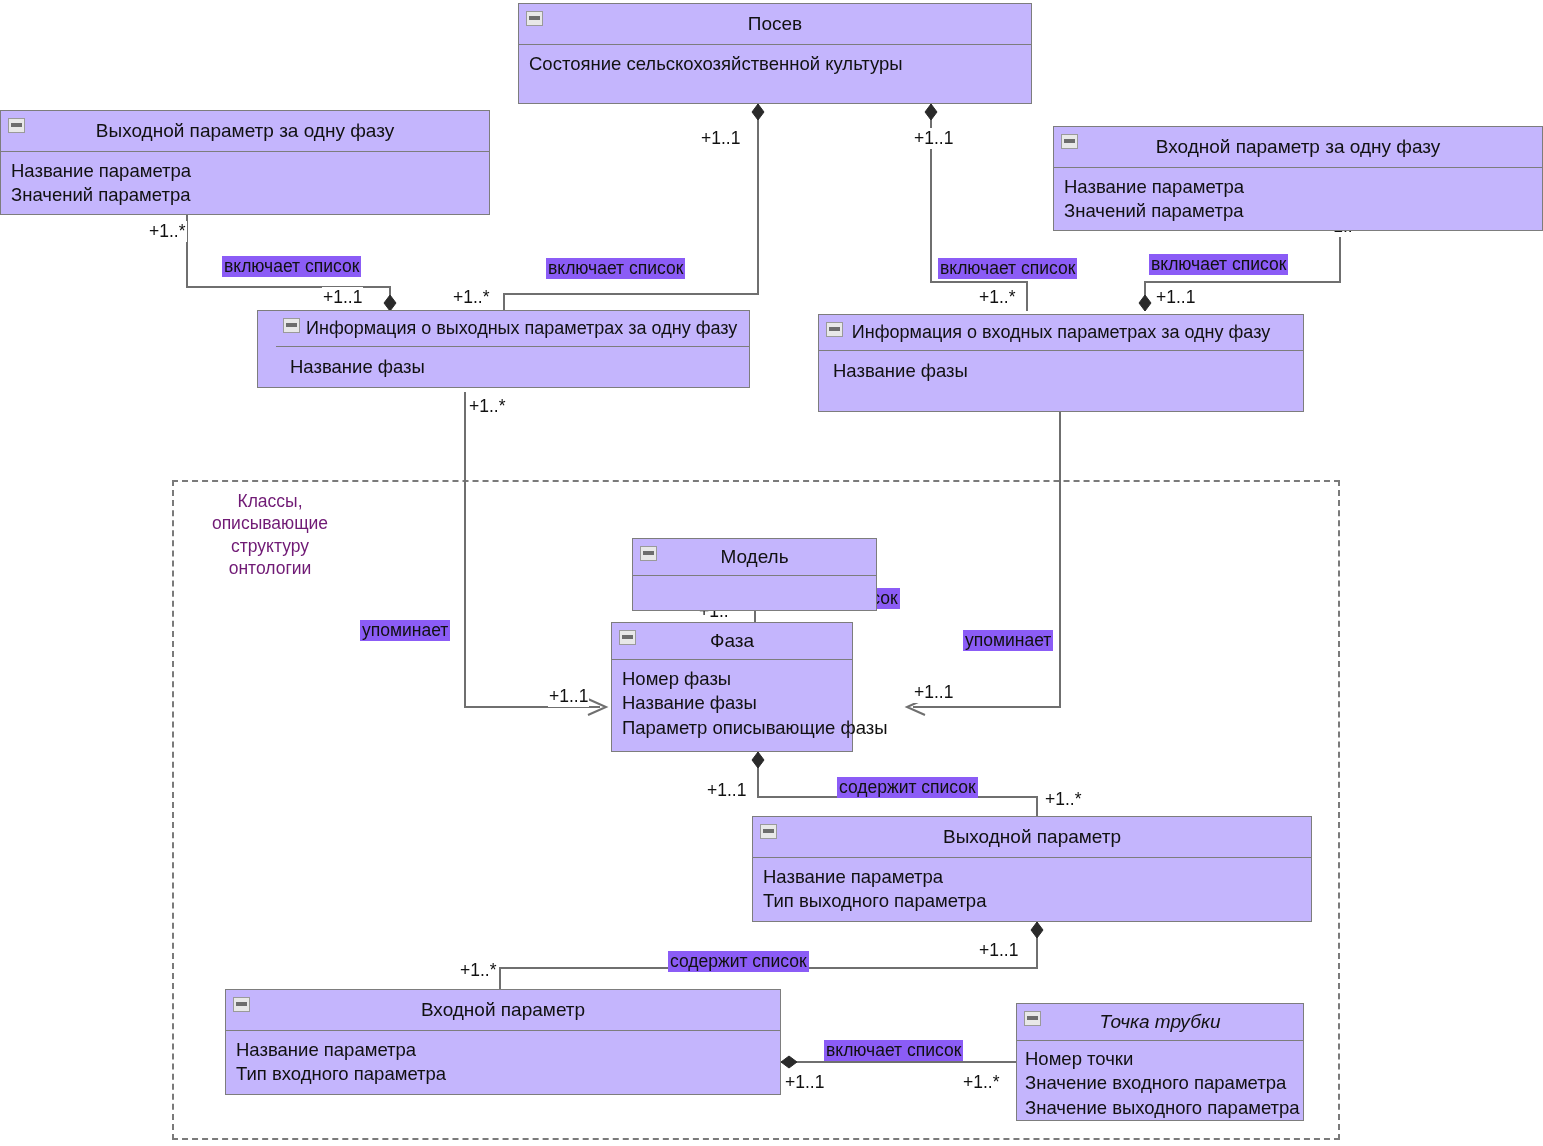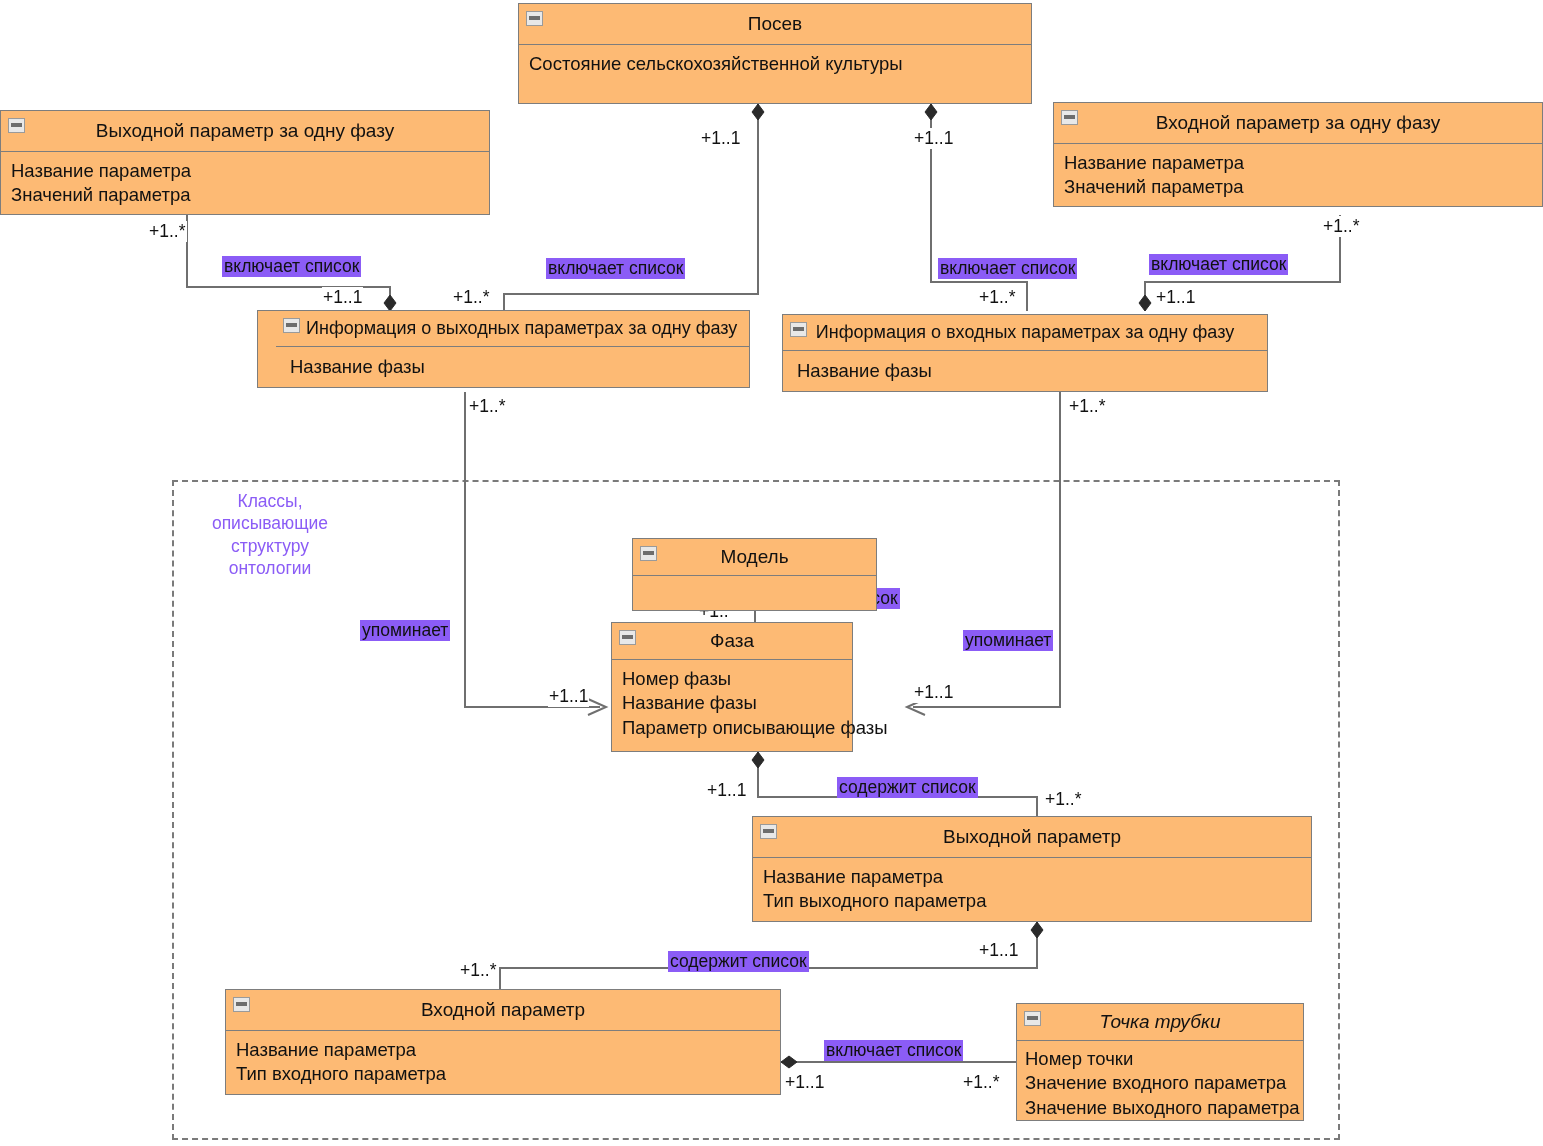--- a/index.html
+++ b/index.html
@@ -14,21 +14,21 @@
     position: relative;
     width: 1543px;
     height: 1146px;
     background: #ffffff;
     overflow: hidden;
   }
   
   .uml-class {
     position: absolute;
     box-sizing: border-box;
-    background: #fdba74;
+    background: #c4b5fd;
     border: 1.5px solid #7d7d7d;
     z-index: 5;
   }
   .uml-header {
     position: relative;
     box-sizing: border-box;
     border-bottom: 1.5px solid #7d7d7d;
     text-align: center;
     font-size: 19px;
     color: #111111;
@@ -74,21 +74,21 @@
   .group-frame {
     position: absolute;
     box-sizing: border-box;
     border: 2px dashed #7a7a7a;
     background: transparent;
     z-index: 1;
   }
   .group-label {
     position: absolute;
     font-size: 17.5px;
-    color: #8b5cf6;
+    color: #701a75;
     line-height: 1.28;
     text-align: center;
     z-index: 2;
     white-space: pre-line;
   }
 
   
   .edge-layer {
     position: absolute;
     left: 0;
@@ -253,42 +253,42 @@
     <div class="uml-header">
       <span class="uml-icon"></span>
       <span>Выходной параметр за одну фазу</span>
     </div>
     <div class="uml-attrs">
       <div>Название параметра</div>
       <div>Значений параметра</div>
     </div>
   </div>
 
-  <div class="uml-class" style="left:1053px; top:102px; width:490px; height:105px;">
+  <div class="uml-class" style="left:1053px; top:126px; width:490px; height:105px;">
     <div class="uml-header">
       <span class="uml-icon"></span>
       <span>Входной параметр за одну фазу</span>
     </div>
     <div class="uml-attrs">
       <div>Название параметра</div>
       <div>Значений параметра</div>
     </div>
   </div>
 
   <div class="uml-class" style="left:257px; top:310px; width:493px; height:78px;padding-left:18px;">
     <div class="uml-header" style="font-size:18px; padding:6px 30px;">
       <span class="uml-icon"></span>
       <span>Информация о выходных параметрах за одну фазу</span>
     </div>
     <div class="uml-attrs" style="padding:8px 14px;">
       <div>Название фазы</div>
     </div>
   </div>
 
-  <div class="uml-class" style="left:782px; top:314px; width:486px; height:78px;">
+  <div class="uml-class" style="left:818px; top:314px; width:486px; height:98px;">
     <div class="uml-header" style="font-size:18px; padding:6px 30px;">
       <span class="uml-icon"></span>
       <span>Информация о входных параметрах за одну фазу</span>
     </div>
     <div class="uml-attrs" style="padding:8px 14px;">
       <div>Название фазы</div>
     </div>
   </div>
 
   <div class="uml-class" style="left:632px; top:497px; width:245px; height:73px;margin-top:41px;">

